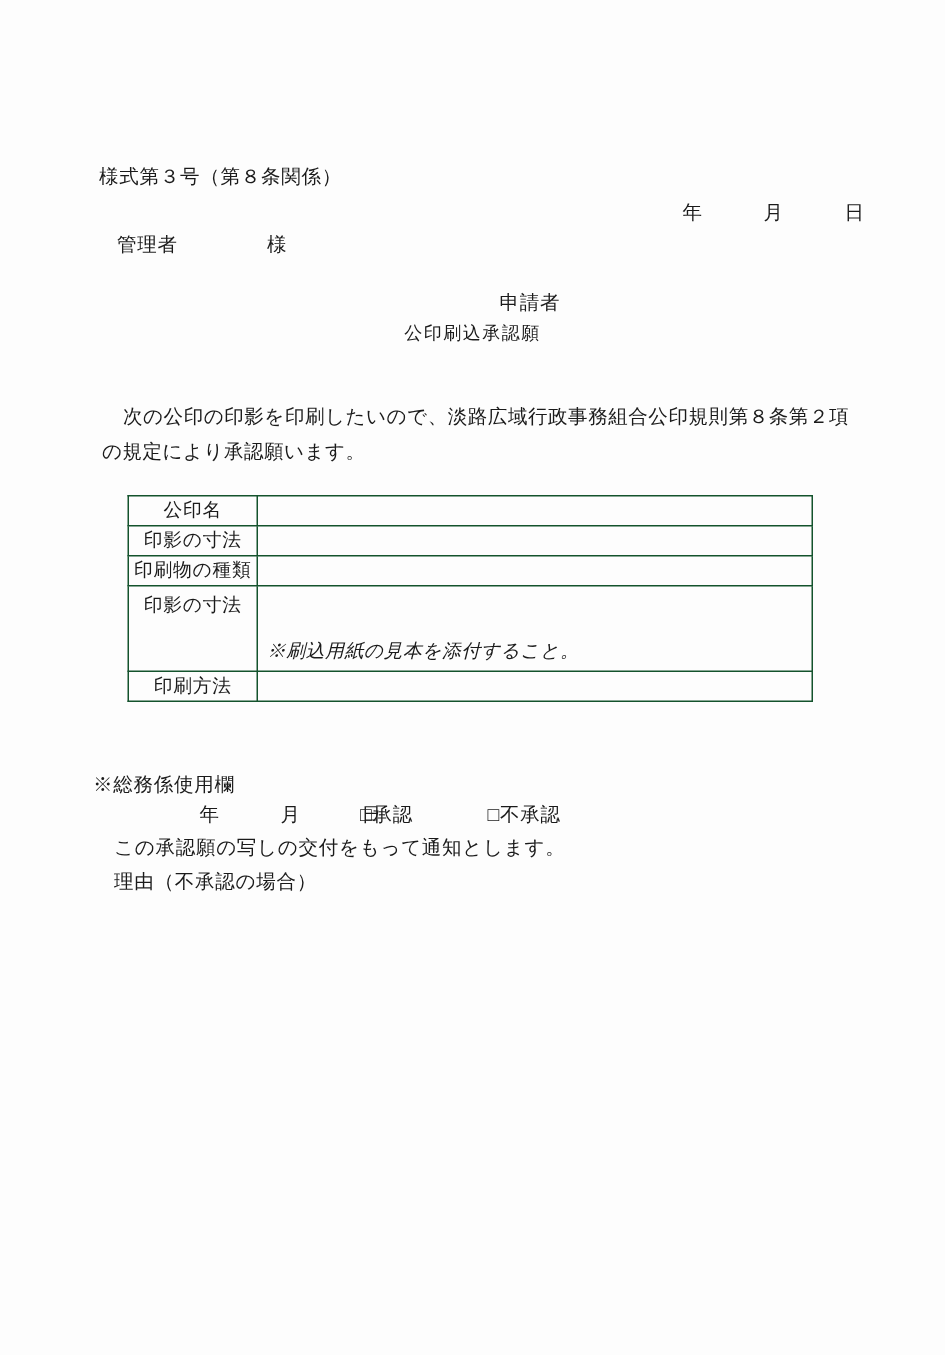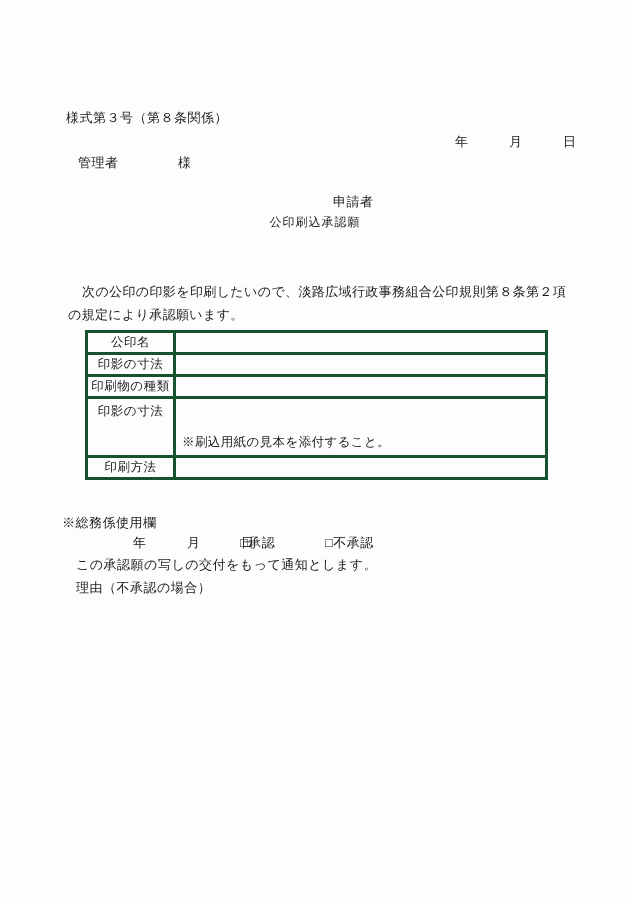--- a/index.html
+++ b/index.html
@@ -49,47 +49,47 @@
   #body-paragraph {
     position: absolute;
     left: 68px;
     top: 266px;
     width: 498px;
     font-size: 13px;
     line-height: 23px;
     letter-spacing: 0.35px;
     text-indent: 14px;
     text-align: justify;
-    margin-top: 14px;
   }
 
   
   #seal-table {
     position: absolute;
     left: 85px;
     top: 330px;
     width: 454px;
     border-collapse: collapse;
     table-layout: fixed;
   }
   #seal-table td {
-    border: 3px solid #14532d;
+    border: 1px solid #14532d;
     font-size: 12.5px;
     letter-spacing: 0.5px;
     padding: 0;
     height: 19px;
     vertical-align: middle;
   }
   #seal-table td.label {
     width: 85px;
     text-align: center;
   }
   #seal-table td.value {
     width: 369px;
     text-align: center;
+    font-style: italic;
   }
   #seal-table tr.tall td {
     height: 52px;
     vertical-align: top;
   }
   #seal-table tr.tall td.label {
     padding-top: 4px;
   }
   #seal-table tr.tall td.value {
     position: relative;

